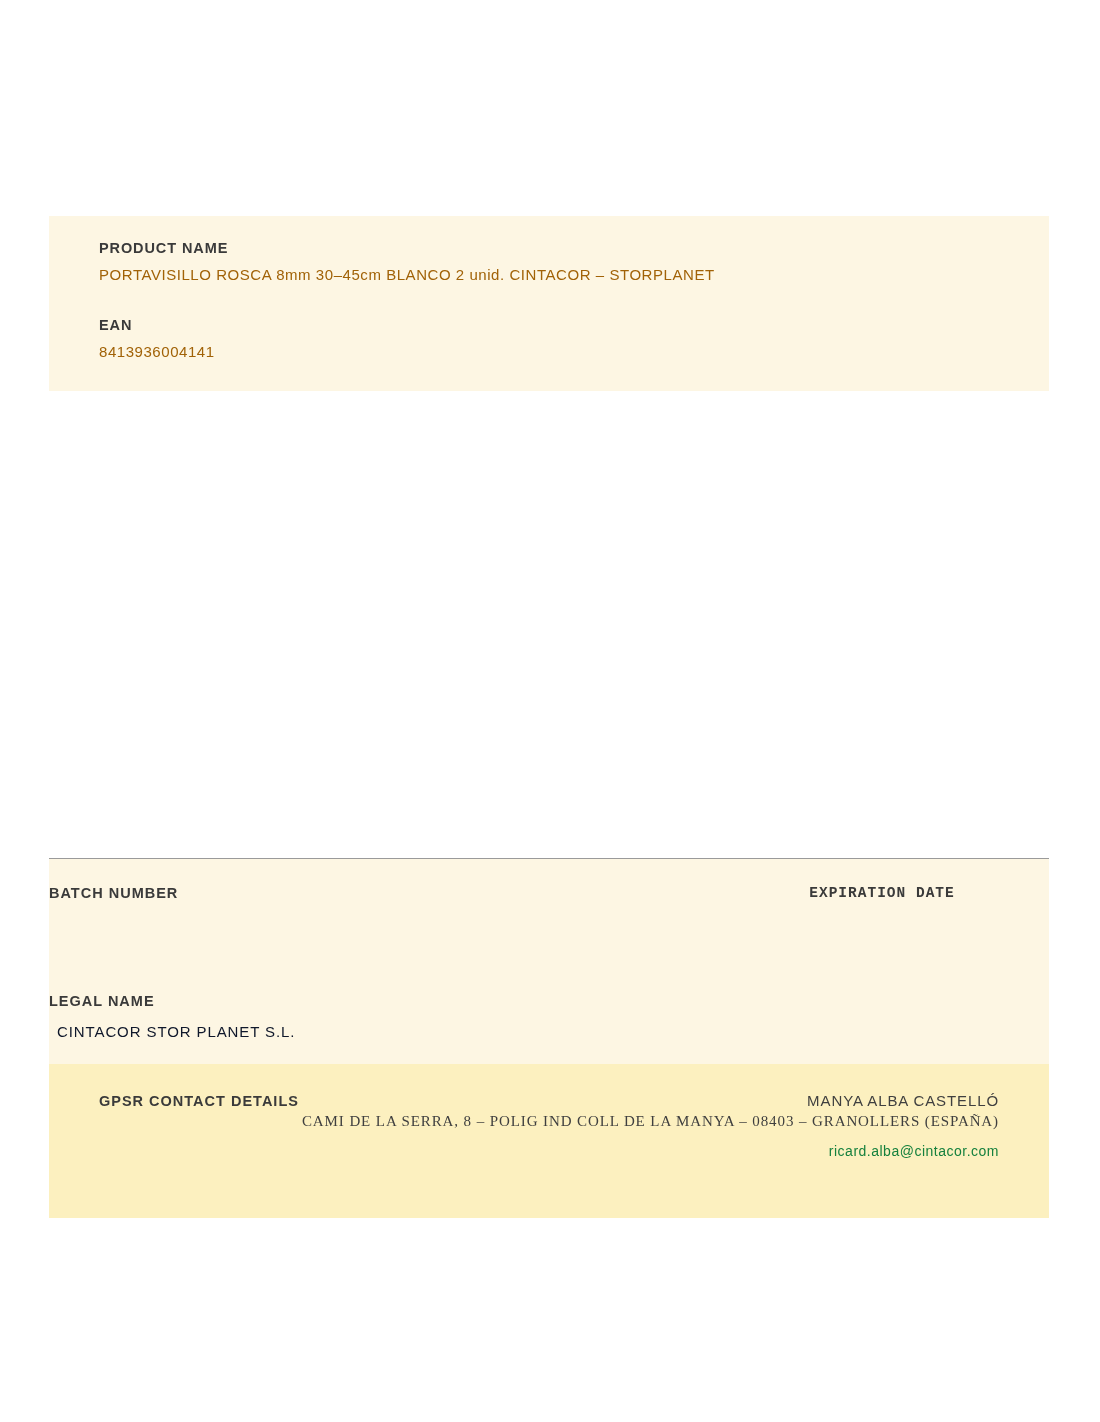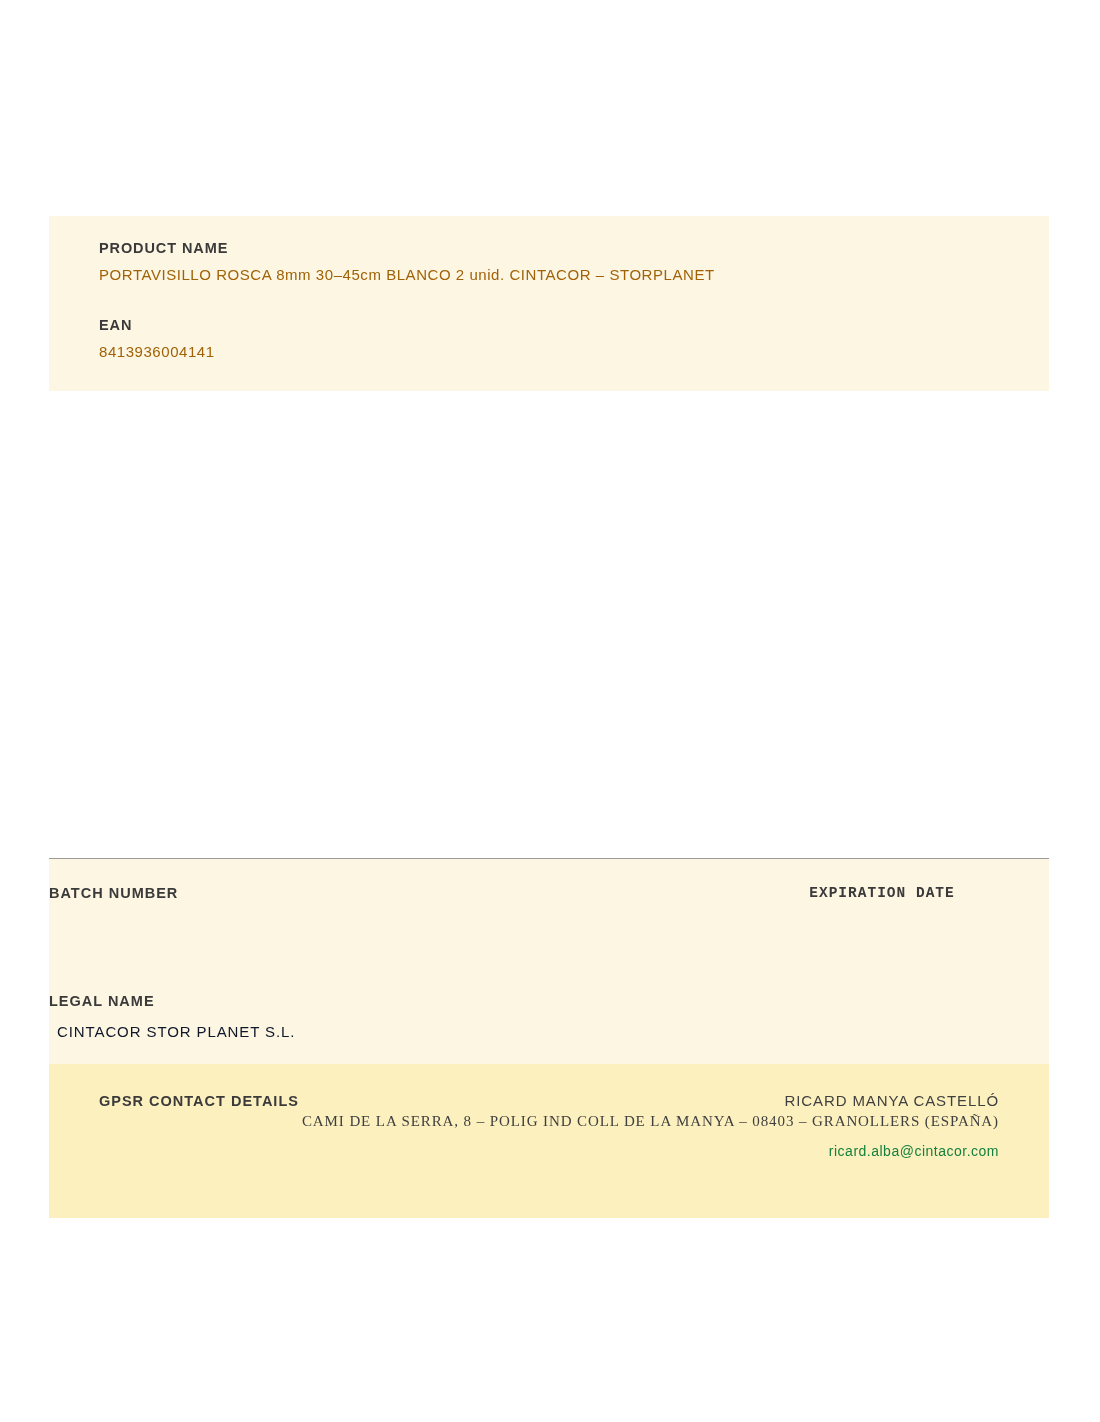--- a/index.html
+++ b/index.html
@@ -194,19 +194,19 @@
       <div class="detail-col col-left">
         <div class="detail-label">LEGAL NAME</div>
         <div class="detail-value">CINTACOR STOR PLANET S.L.</div>
       </div>
     </div>
   </section>
 
   <section class="gpsr-block">
     <div class="gpsr-top">
       <div class="gpsr-title">GPSR CONTACT DETAILS</div>
-      <div class="gpsr-person">RICARD MANYA CASTELLÓ</div>
+      <div class="gpsr-person">MANYA ALBA CASTELLÓ</div>
     </div>
     <div class="gpsr-address">CAMI DE LA SERRA, 8 – POLIG IND COLL DE LA MANYA – 08403 – GRANOLLERS (ESPAÑA)</div>
     <div class="gpsr-email">ricard.alba@cintacor.com</div>
   </section>
 
 </div>
 
 </body></html>

